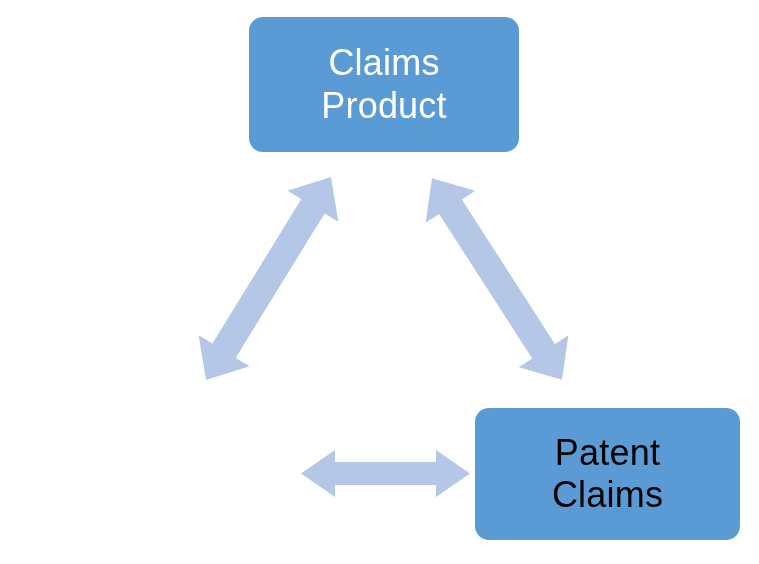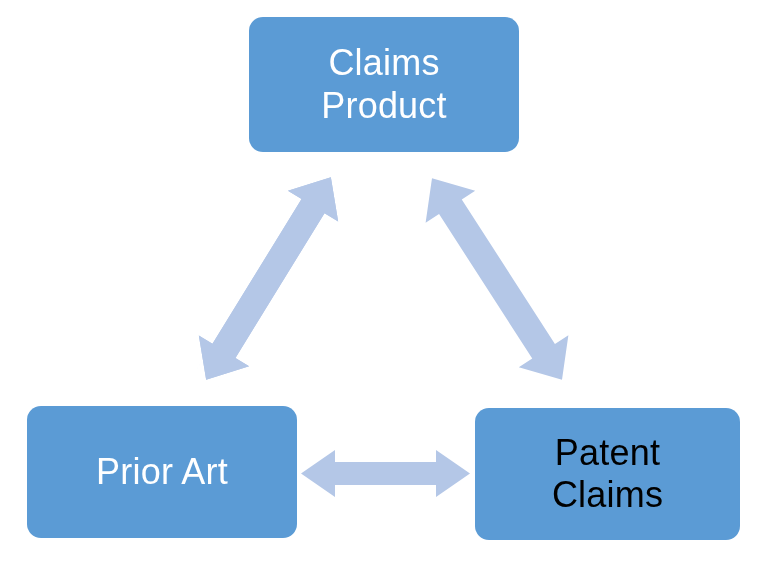--- a/index.html
+++ b/index.html
@@ -91,22 +91,19 @@
       <polygon fill="#B4C7E7" points="-84.5,0 -50.5,-23.5 -50.5,-11.5 50.5,-11.5 50.5,-23.5 84.5,0
                 50.5,23.5 50.5,11.5 -50.5,11.5 -50.5,23.5"></polygon>
     </g>
   </svg>
 
   <div id="node-accused-product" class="node-box" style="background: rgb(91, 155, 213); left: 249px; top: 17px; width: 270px; height: 135px; color: rgb(255, 255, 255);">
     <span class="node-label">Claims
 Product</span>
   </div>
 
-  <div id="node-prior-art" class="node-box" style="background: rgb(91, 155, 213); left: 27px; top: 406px; width: 270px; height: 132px; color: rgb(255, 255, 255);">
-    <span class="node-label">Prior Art</span>
-  </div>
 
   <div id="node-patent-claims" class="node-box" style="background: rgb(91, 155, 213); left: 475px; top: 408px; width: 265px; height: 132px; color: #000000;">
     <span class="node-label">Patent
 Claims</span>
   </div>
 
 </div>
 
 </body></html>

